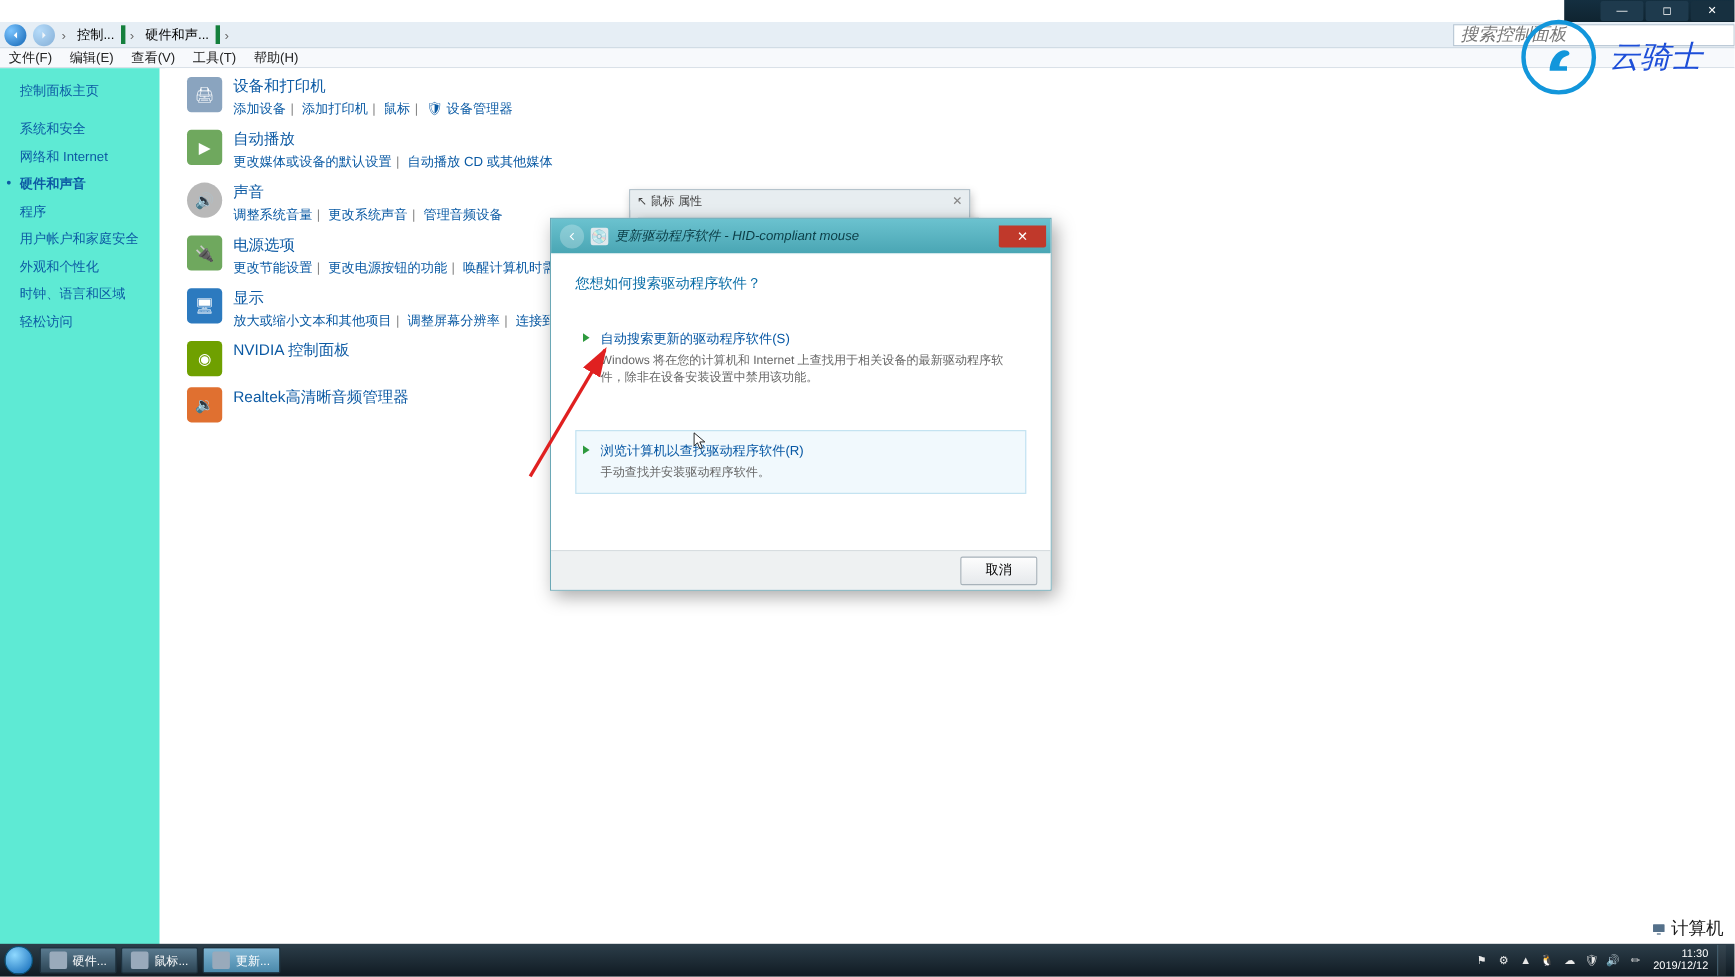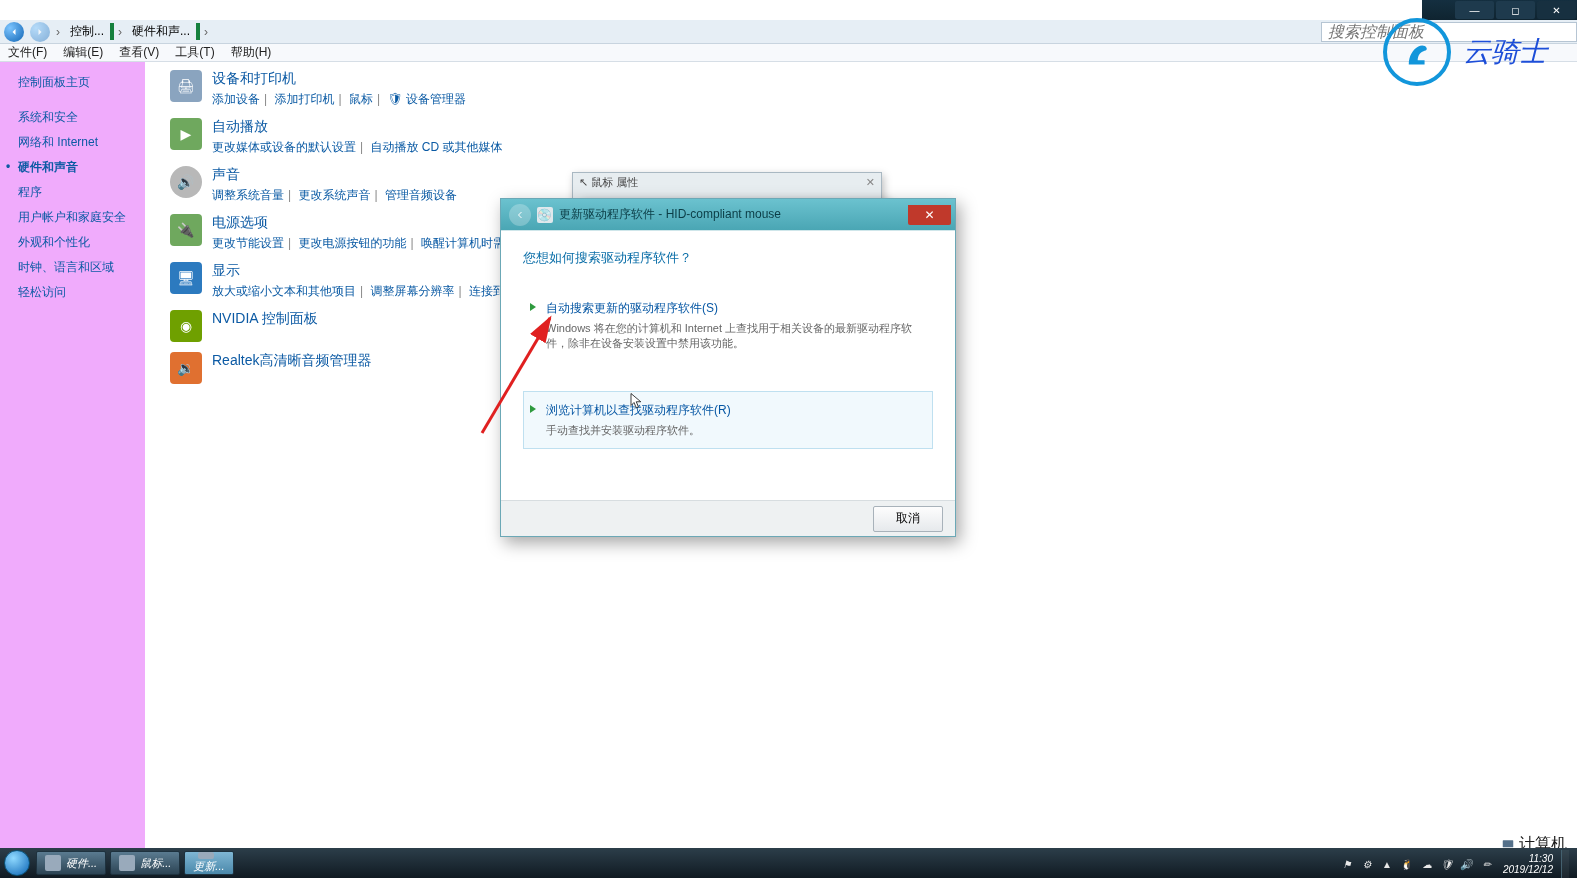--- a/index.html
+++ b/index.html
@@ -19,21 +19,21 @@
 .navbar .crumb { padding:0 6px; border-right:4px solid #15803d; color:#000;}
 .navbar .crumbsep { padding:0 4px; color:#666;}
 .navbar .spacer { flex:1; }
 .navbar .search { width: 256px; height:20px; border:1px solid #b6c5d3; background:#fff; padding:1px 6px; font-size:16px; color:#8a8a8a; font-style:italic;}
 
 
 .menubar { position:absolute; top:44px; left:0; right:0; height:18px; background:#f7f9fc; border-bottom:1px solid #d6dee6; display:flex; align-items:center; font-size:12px; color:#222;}
 .menubar .menu { padding:0 8px; }
 
 
-.sidebar { position:absolute; top:62px; left:0; width:145px; bottom:12px; background:#f0abfc; padding:8px 0; font-size:12px;}
+.sidebar { position:absolute; top:62px; left:0; width:145px; bottom:12px; background:#5eead4; padding:8px 0; font-size:12px;}
 .sidebar .item { padding:4px 10px 4px 18px; color:#0c5aa4; }
 .sidebar .item.head { color:#0c5aa4; }
 .sidebar .item.active { color:#0c5aa4; font-weight:bold; position:relative; }
 .sidebar .item.active:before { content:"•"; position:absolute; left:6px; color:#0c5aa4;}
 
 
 .main { position:absolute; top:62px; left:150px; right:0; bottom:0; background:#fff; padding:8px 20px; }
 .cat { display:flex; margin-bottom:10px; }
 .cat .caticon { width:32px; height:32px; margin-right:10px; background:#7fa56a; border-radius:4px; display:flex;align-items:center;justify-content:center;color:#fff;font-size:14px;}
 .cat .caticon.dev{background:#8aa4bf;}
@@ -56,46 +56,46 @@
 .dlg-hid { position:absolute; left:580px; top:198px; width:310px; height:40px; background:#cfe5e9; border:1px solid #91b2bb; box-shadow:2px 3px 8px rgba(0,0,0,.25);}
 .dlg-hid .tb{height:16px;font-size:11px;display:flex;align-items:center;padding:0 6px;color:#5b7d85;}
 .dlg-hid .tb .x{margin-left:auto;width:24px;height:14px;background:#c0392b;color:#fff;text-align:center;font-size:9px;line-height:14px;border-radius:2px;}
 
 
 .wizard { position:absolute; left:500px; top:198px; width:456px; height:339px; background:#fff; border:1px solid #6ba8b6; box-shadow:4px 6px 16px rgba(0,0,0,.35); z-index:20;}
 .wizard .wtitle { height:31px; background:linear-gradient(#6bc2cf,#4aa6b4); display:flex; align-items:center; font-size:12px; color:#fff; padding-left:8px;}
 .wizard .wtitle .back{width:22px;height:22px;border-radius:50%;background:rgba(255,255,255,.25);margin-right:6px;display:flex;align-items:center;justify-content:center;}
 .wizard .wtitle .back svg{width:12px;height:12px;fill:#fff;}
 .wizard .wtitle .ico{width:16px;height:16px;background:#e0e8ec;border-radius:2px;margin-right:6px;display:flex;align-items:center;justify-content:center;color:#5b8;}
-.wizard .wtitle .ttxt{color:#0b3d46;}
+.wizard .wtitle .ttxt{color:#0b3d46;font-style:italic;}
 .wizard .wtitle .closebtn{margin-left:auto;width:43px;height:20px;background:#c0392b;color:#fff;display:flex;align-items:center;justify-content:center;font-size:12px;border-radius:0 0 2px 2px;margin-right:4px;}
 .wizard .wbody{position:absolute;top:31px;left:0;right:0;bottom:36px;border-top:1px solid #cfe6ea;background:#fff;padding:18px 22px;}
 .wizard .q{font-size:13px;color:#0a6ea8;margin-bottom:22px;}
 .wizard .opt{border:1px solid transparent;padding:10px 10px 10px 22px;position:relative;margin-bottom:28px;}
 .wizard .opt.hover{border:1px solid #bfe0f0;background:#f1f9fd;}
 .wizard .opt .arrow{position:absolute;left:6px;top:13px;width:0;height:0;border-top:4px solid transparent;border-bottom:4px solid transparent;border-left:6px solid #2e9a3e;}
 .wizard .opt .ot{font-size:12px;color:#0657a4;margin-bottom:4px;}
 .wizard .opt .od{font-size:11px;color:#666;line-height:1.4;}
 .wizard .wfoot{position:absolute;left:0;right:0;bottom:0;height:36px;background:#eef1f2;border-top:1px solid #d7dde0;display:flex;align-items:center;justify-content:flex-end;padding-right:12px;}
 .wizard .wfoot .cancel{width:70px;height:26px;border:1px solid #a8b2ba;background:linear-gradient(#fdfdfd,#e6e9ec);font-size:12px;border-radius:2px;}
 
 
 .redarrow{position:absolute;left:472px;top:308px;width:90px;height:130px;z-index:25;pointer-events:none;}
 
 
 .logo{position:absolute;top:18px;right:30px;display:flex;align-items:center;color:#1d4ed8;font-size:28px;font-style:italic;font-family:"KaiTi","STKaiti",serif;z-index:40;}
 .logo .circ{width:68px;height:68px;border:4px solid #1296db;border-radius:50%;margin-right:12px;display:flex;align-items:center;justify-content:center;}
 .logo .circ svg{width:44px;height:44px;fill:#1296db;}
 
 
-.taskbar{position:absolute;left:0;right:0;bottom:10px;height:30px;background:linear-gradient(#2c3e4a,#101a22);display:flex;align-items:flex-end;z-index:50;font-style:italic;}
+.taskbar{position:absolute;left:0;right:0;bottom:0;height:30px;background:linear-gradient(#2c3e4a,#101a22);display:flex;align-items:center;z-index:50;}
 .taskbar .start{width:34px;height:30px;display:flex;align-items:center;justify-content:center;}
 .taskbar .start .orbbtn{width:26px;height:26px;border-radius:50%;background:radial-gradient(circle at 35% 30%,#8fd9ff,#0a63b4);border:1px solid #0a547a;}
 .taskbar .task{height:24px;margin:3px 2px;padding:0 8px;display:flex;align-items:center;background:linear-gradient(#5a7b90,#2c4454);border:1px solid #1e323f;border-radius:2px;color:#fff;font-size:11px;}
-.taskbar .task.active{background:linear-gradient(#7fb6d4,#4a88aa);flex-direction:column;}
+.taskbar .task.active{background:linear-gradient(#7fb6d4,#4a88aa);}
 .taskbar .task .ti{width:16px;height:16px;background:#9ab;margin-right:5px;border-radius:2px;}
 .taskbar .tray{margin-left:auto;display:flex;align-items:center;color:#fff;font-size:10px;padding-right:6px;}
 .taskbar .tray .ic{width:16px;height:16px;margin:0 2px;display:flex;align-items:center;justify-content:center;color:#e8e8e8;}
 .taskbar .tray .clock{text-align:right;line-height:1.1;padding:0 6px;}
 .compname{position:absolute;right:10px;bottom:33px;color:#1a1a1a;font-size:16px;display:flex;align-items:center;}
 .compname svg{width:14px;height:14px;margin-right:4px;fill:#54708a;}
 
 .cursor{position:absolute;left:628px;top:392px;z-index:60;pointer-events:none;}
 .cursor svg{width:18px;height:18px;}
 .triangleDown{position:absolute;right:2px;top:24px;width:10px;height:10px;color:#666;font-size:8px;}

